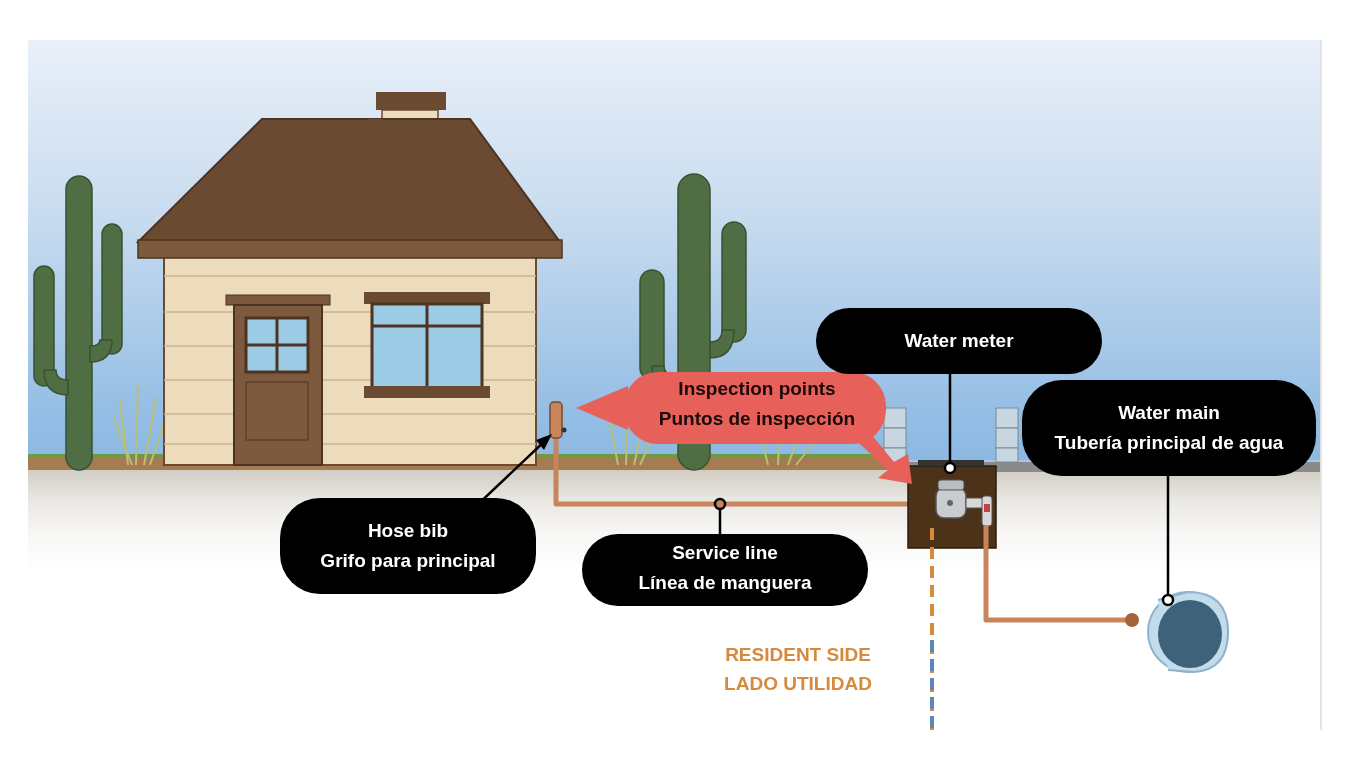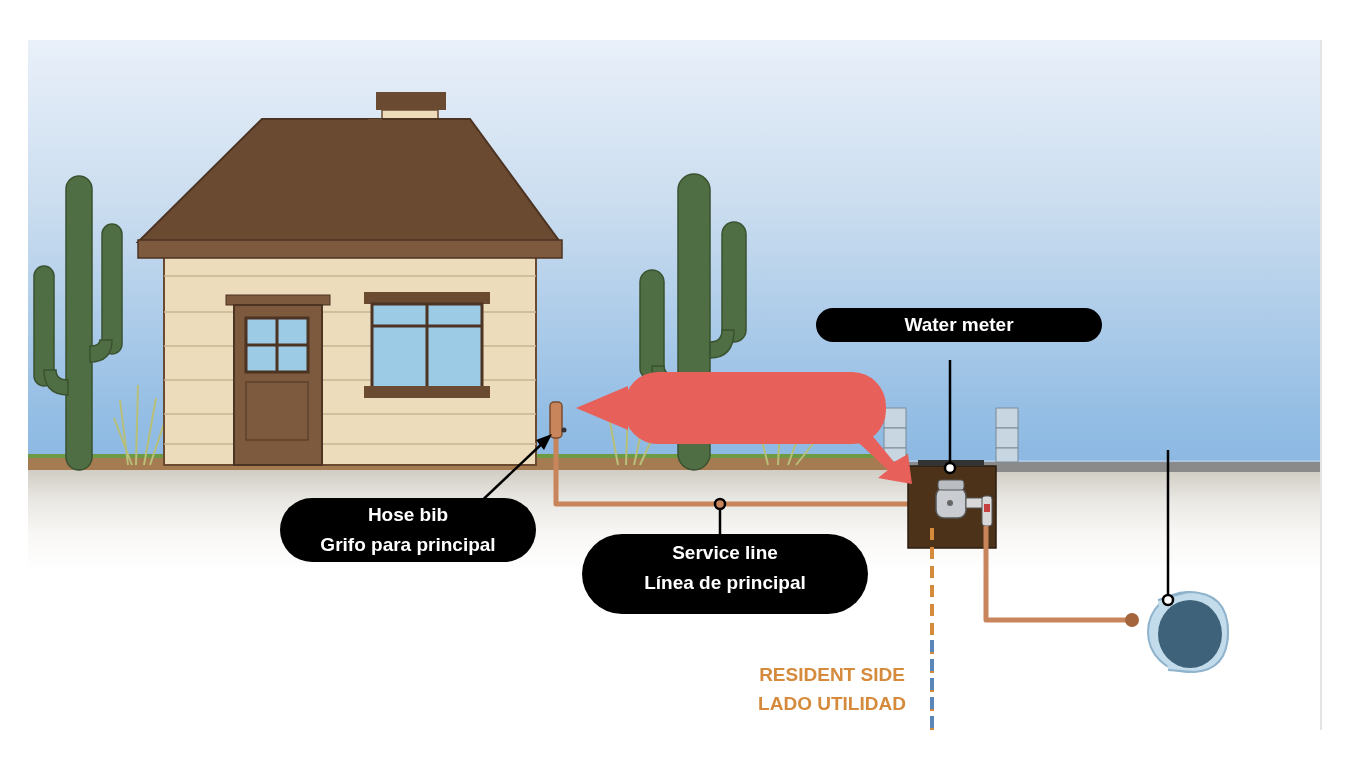--- a/index.html
+++ b/index.html
@@ -7,21 +7,21 @@
   .panel{position:absolute;left:28px;top:40px;width:1294px;height:690px;overflow:hidden;
     background:linear-gradient(to bottom,#e9f0f9 0%,#c9dcef 25%,#93bde4 55%,#5f9bd6 100%);}
   .panel-right-edge{position:absolute;left:1320px;top:40px;width:2px;height:690px;background:#e4e4e4;}
   .ground{position:absolute;left:0;top:428px;width:100%;height:262px;
     background:linear-gradient(to bottom,#cfcbc2 0%,#e9e7e2 12%,#f8f7f5 25%,#ffffff 40%,#ffffff 100%);}
   .soil{position:absolute;left:0;top:418px;width:880px;height:12px;background:#a57b52;}
   .grass{position:absolute;left:0;top:414px;width:880px;height:6px;background:#6d9a43;}
   .road{position:absolute;left:880px;top:420px;width:414px;height:10px;background:#8a8a8a;border-top:2px solid #a9c6e6;}
   svg.scene{position:absolute;left:0;top:0;}
   .pill{position:absolute;background:#000;color:#fff;border-radius:40px;text-align:center;
-    font-weight:bold;font-size:19px;line-height:30px;padding:2px 22px;box-sizing:border-box;}
+    font-weight:bold;font-size:19px;line-height:30px;padding:18px 22px;box-sizing:border-box;}
   .pill span{display:block;white-space:nowrap;}
   .insp{position:absolute;color:#1a0a0a;text-align:center;font-weight:bold;font-size:19px;line-height:30px;}
   .side-label{position:absolute;font-weight:bold;font-size:19px;line-height:29px;text-align:center;}
   .resident{color:#d58a3c;}
   .utility{color:#3f79bb;}
 </style>
 </head>
 <body>
 
 <div class="panel">
@@ -139,35 +139,43 @@
     <polygon points="524,394 508,400 516,410" fill="#000"></polygon>
 
     <g fill="#e8605a">
       <rect x="596" y="332" width="262" height="72" rx="34"></rect>
       <polygon points="548,368 600,346 600,390"></polygon>
       <polygon points="604,360 620,352 620,384 604,376"></polygon>
       <polygon points="820,396 838,388 866,422 880,414 884,444 850,438 860,430 832,404"></polygon>
     </g>
   </svg>
 
+  <div class="insp" style="left:604px;top:334px;width:250px;">
+    <span style="display:block">Inspection points</span>
+    <span style="display:block">Puntos de inspección</span>
+  </div>
 
   <div class="pill" style="left:788px;top:268px;width:286px;">
     <span>Water meter</span>
   </div>
 
+  <div class="pill" style="left:994px;top:340px;width:294px;">
+    <span>Water main</span>
+    <span>Tubería principal de agua</span>
+  </div>
 
   <div class="pill" style="left:252px;top:458px;width:256px;">
     <span>Hose bib</span>
     <span>Grifo para principal</span>
   </div>
 
-  <div class="pill" style="left:554px;top:494px;width:286px;height:80px;padding-top:4px;">
+  <div class="pill" style="left:554px;top:494px;width:286px;height:72px;padding-top:4px;">
     <span>Service line</span>
-    <span>Línea de principal</span>
+    <span>Línea de manguera</span>
   </div>
 
-  <div class="side-label resident" style="left:704px;top:600px;width:200px;margin-top:20px;">
+  <div class="side-label resident" style="left:670px;top:600px;width:200px;">
     <span style="display:block">RESIDENT SIDE</span>
     <span style="display:block">LADO UTILIDAD</span>
   </div>
 
 </div>
 <div class="panel-right-edge"></div>
 
 </body></html>

